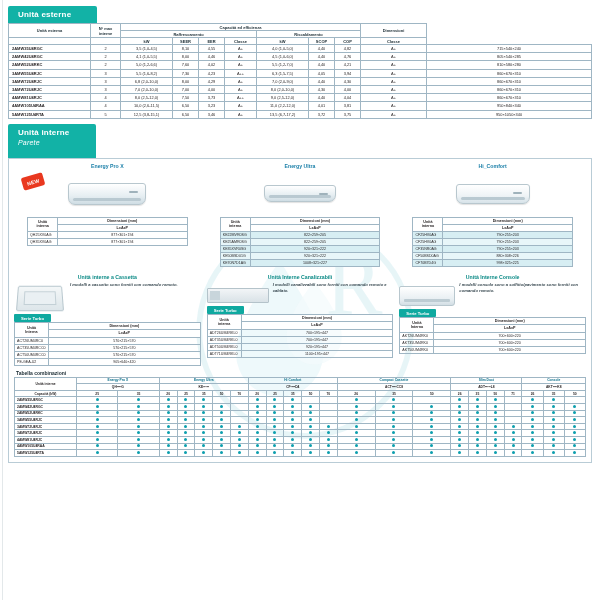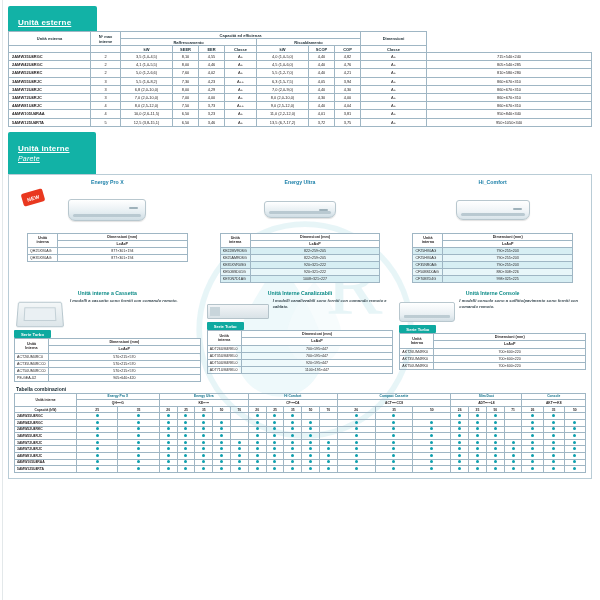--- a/index.html
+++ b/index.html
@@ -15,24 +15,23 @@
   }
   .page { position: relative; width:600px; height:600px; padding: 6px 8px; }
 
   
   .sec-head {
     display: inline-block;
     background: #12b2a6;
     color: #ffffff;
     font-size: 8px;
     font-weight: bold;
-    padding: 12px 26px 4px 10px;
+    padding: 4px 26px 4px 10px;
     border-radius: 2px 2px 0 0;
     letter-spacing: .2px;
-    text-decoration: underline;
   }
   .sec-head.tall { padding-bottom: 12px; }
   .sec-head .sub {
     display:block;
     font-style: italic;
     font-weight: normal;
     font-size: 7px;
     margin-top: 2px;
   }
 

